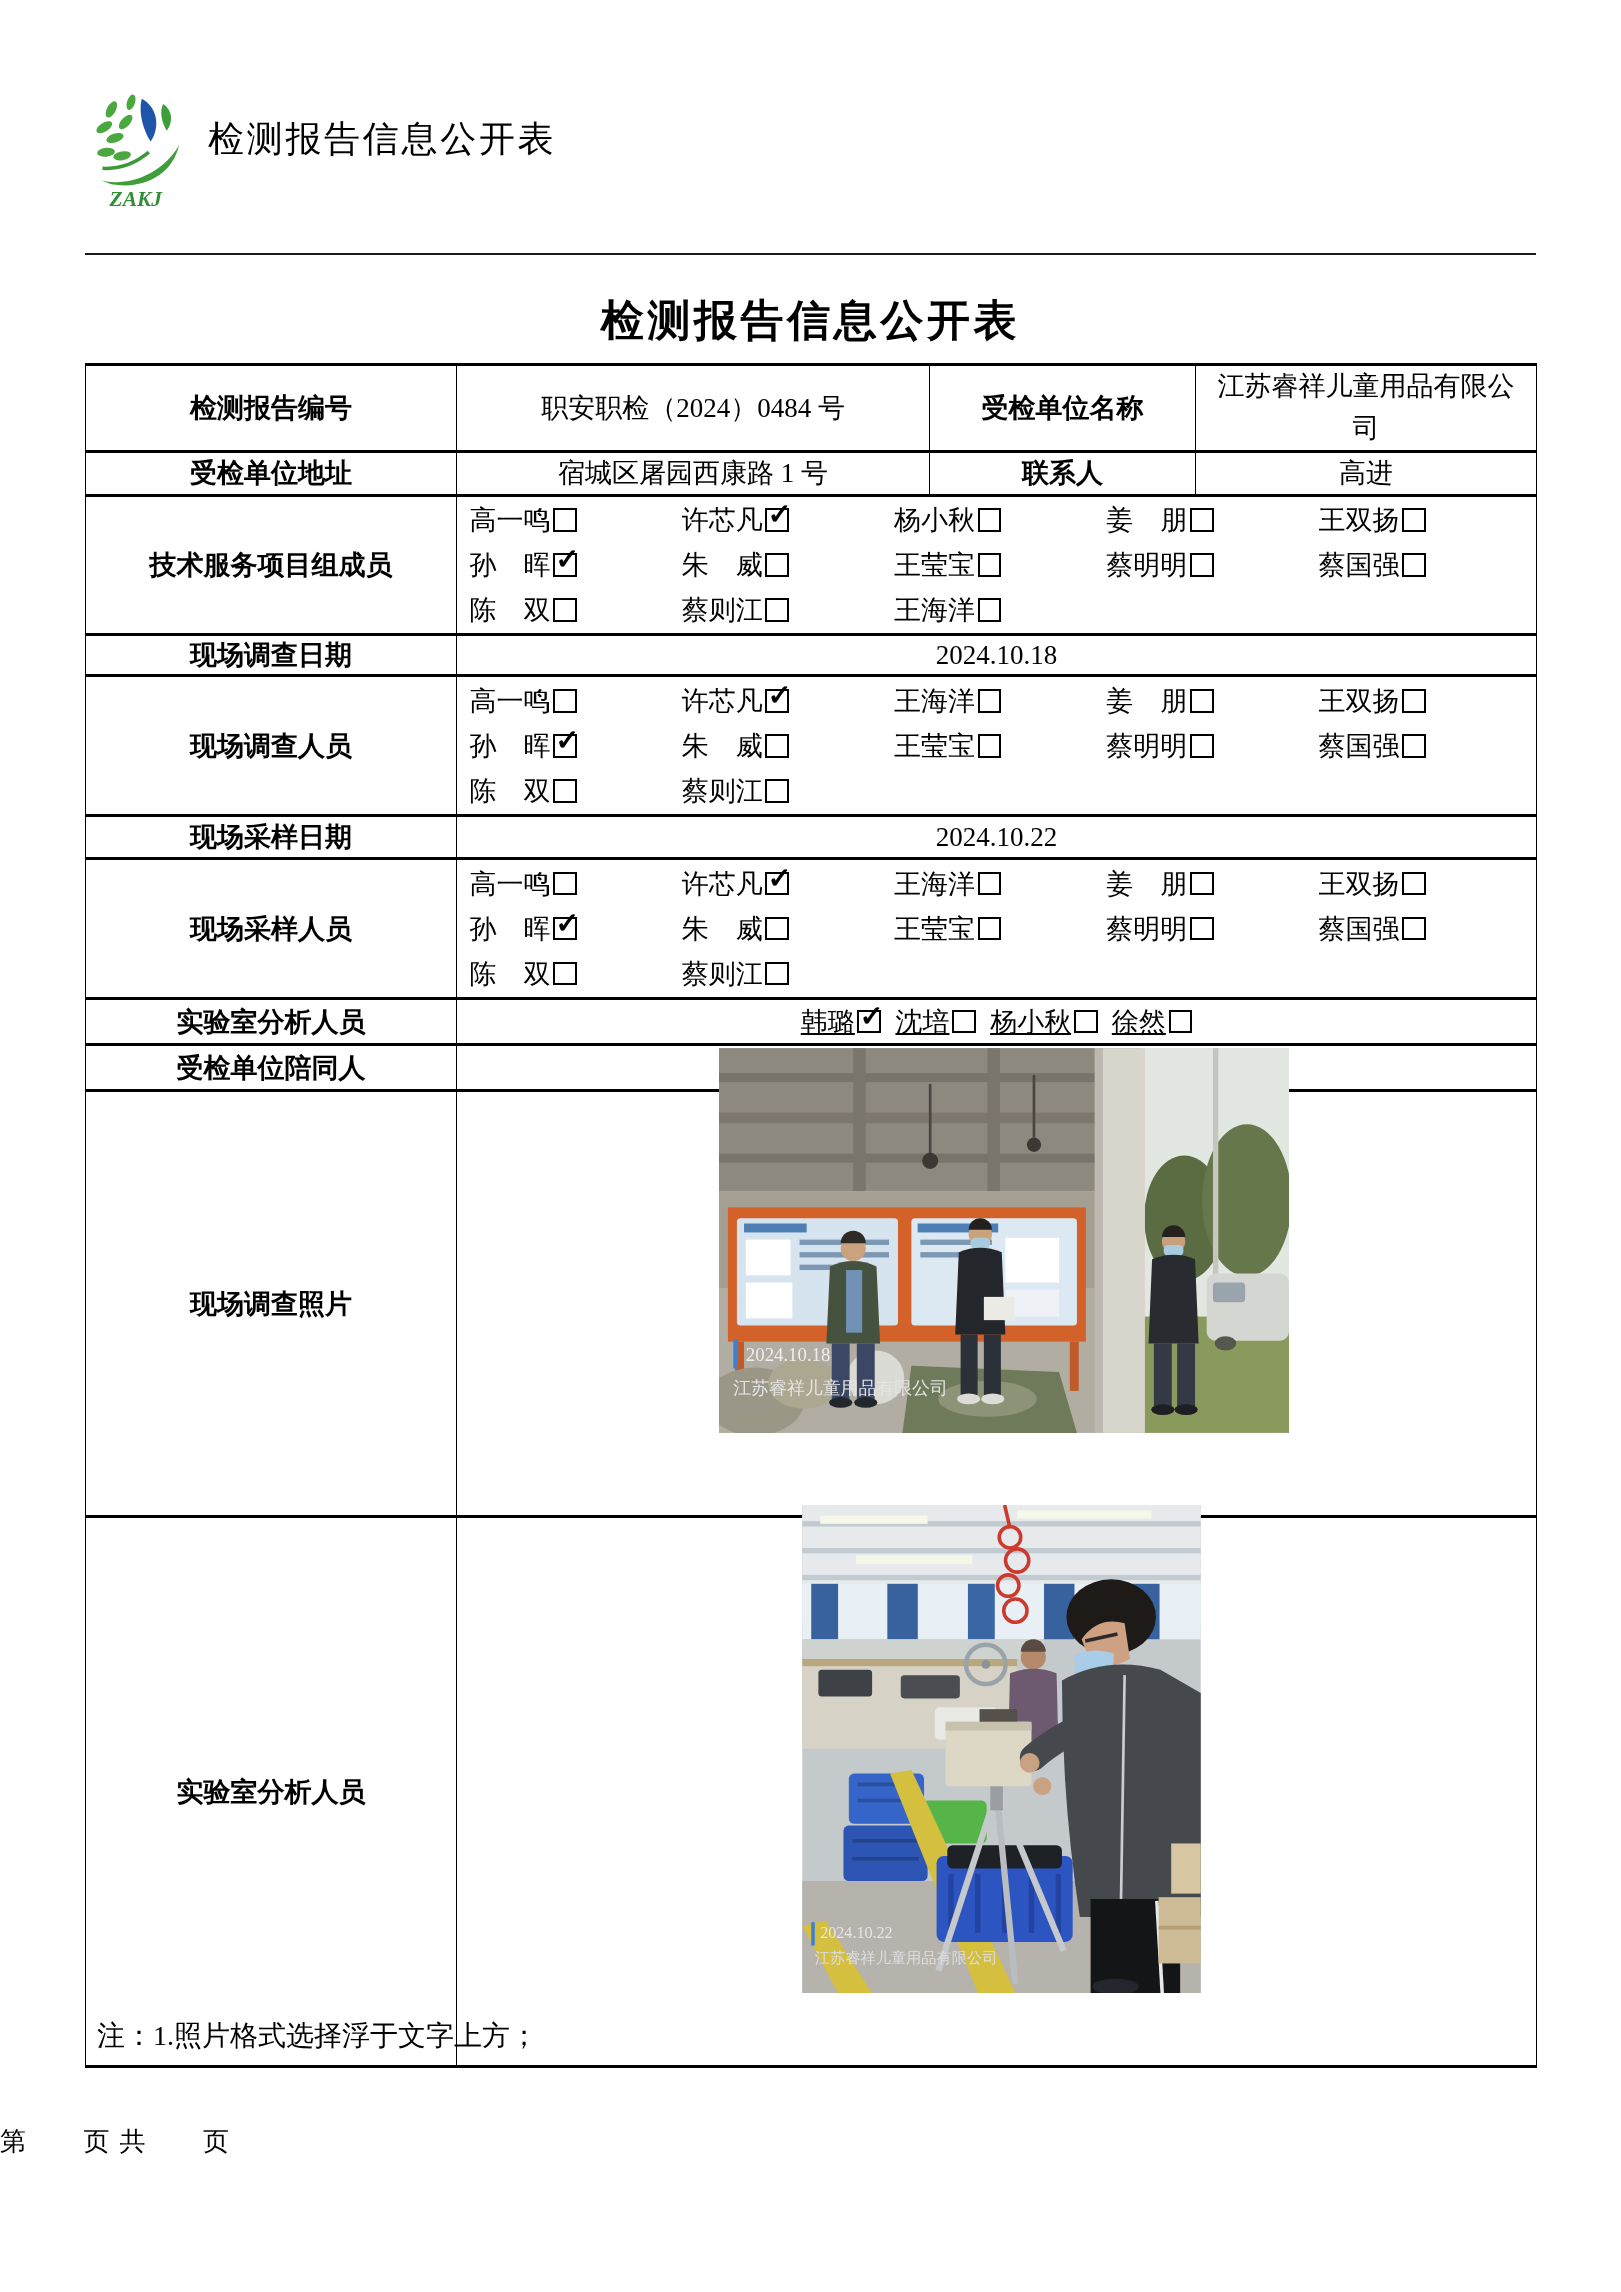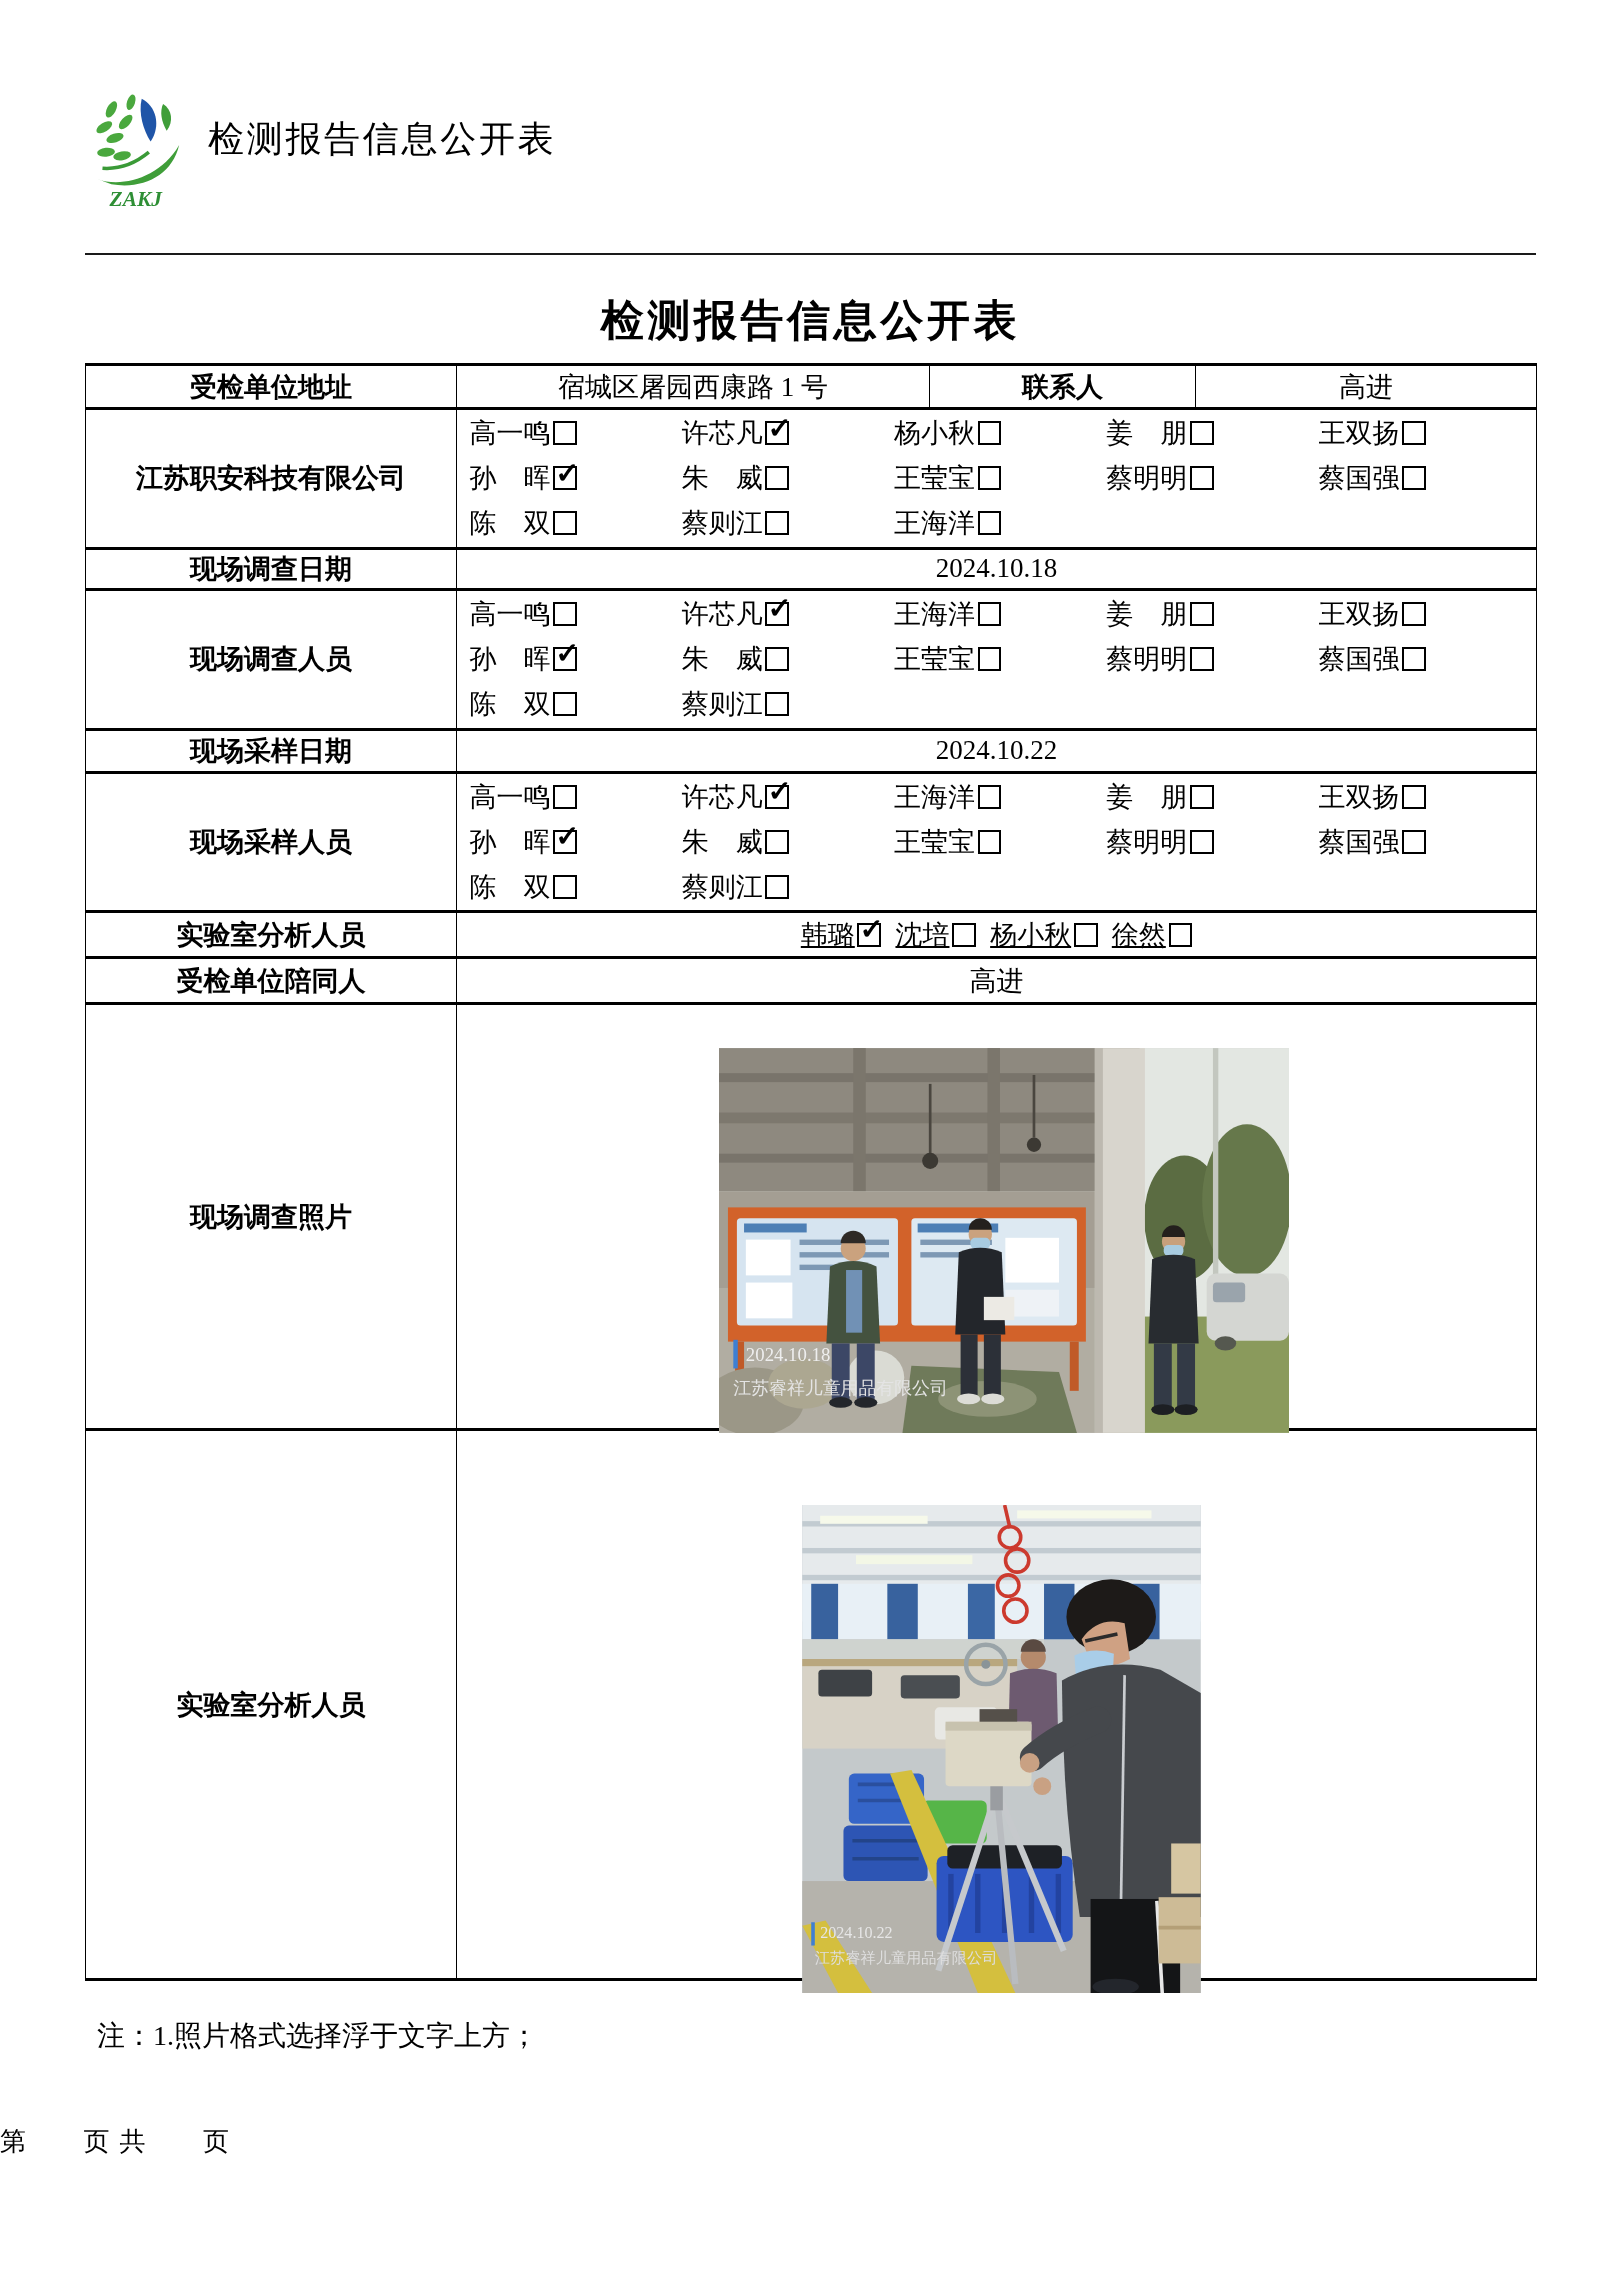--- a/index.html
+++ b/index.html
@@ -71,28 +71,34 @@
   <div class="page-title">检测报告信息公开表</div>
 
   <table class="main">
     <colgroup>
         <col style="width:371px">
         <col style="width:473px">
         <col style="width:266px">
         <col style="width:341px">
       </colgroup>
     <tbody>
+        <tr class="r1">
+      <td class="lbl">检测报告编号</td>
+      <td class="val">职安职检（2024）0484 号</td>
+      <td class="lbl">受检单位名称</td>
+      <td class="val wrap2">江苏睿祥儿童用品有限公司</td>
+    </tr>
     <tr class="r2">
       <td class="lbl">受检单位地址</td>
       <td class="val">宿城区屠园西康路 1 号</td>
       <td class="lbl">联系人</td>
       <td class="val">高进</td>
     </tr>
     <tr class="r3">
-      <td class="lbl">江苏职安科技有限公司</td>
+      <td class="lbl">技术服务项目组成员</td>
       <td class="people" colspan="3">
         <div class="pgrid">
               <span class="person"><span>高一鸣</span><span class="cbox"></span></span>
               <span class="person"><span>许芯凡</span><span class="cbox checked"><span class="chk">✓</span></span></span>
               <span class="person"><span>杨小秋</span><span class="cbox"></span></span>
               <span class="person"><span>姜　朋</span><span class="cbox"></span></span>
               <span class="person"><span>王双扬</span><span class="cbox"></span></span>
               <span class="person"><span>孙　晖</span><span class="cbox checked"><span class="chk">✓</span></span></span>
               <span class="person"><span>朱　威</span><span class="cbox"></span></span>
               <span class="person"><span>王莹宝</span><span class="cbox"></span></span>

